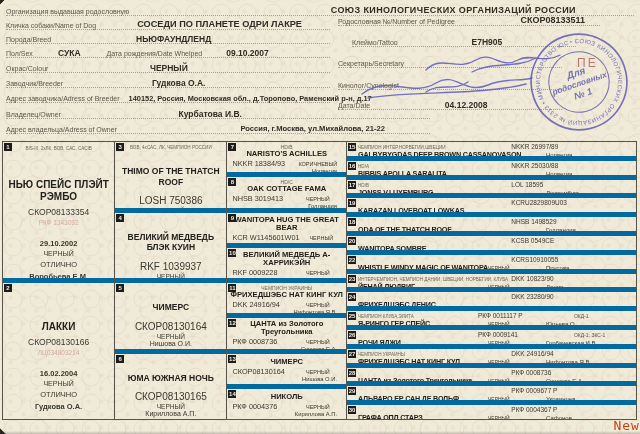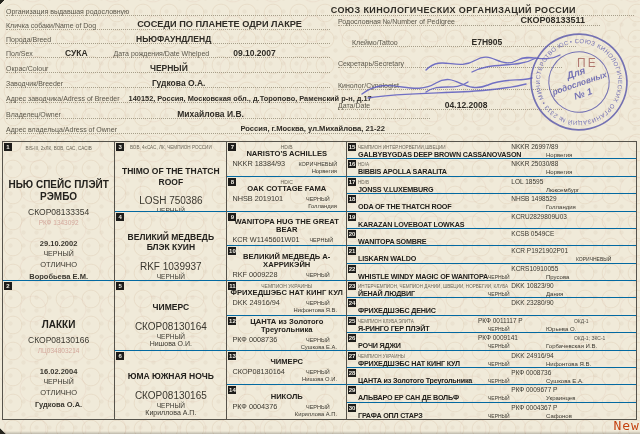--- a/index.html
+++ b/index.html
@@ -34,38 +34,38 @@
   .r5{left:6px;top:59px;width:324px;}
   .r6{left:6px;top:74px;width:324px;}
   .r7{left:6px;top:89px;width:324px;} .r7 .hval{font-size:7.4px;margin-left:9px;}
   .r8{left:6px;top:105px;width:424px;}
   .r9{left:6px;top:120px;width:424px;} .r9 .hval{font-size:7.6px;margin-left:34px;}
   .rr1{left:338px;top:12px;width:262px;} .rr1 .hval{font-size:9px;}
   .rr2{left:352px;top:33px;width:224px;}
   .rr3{left:338px;top:54px;width:224px;}
   .rr4{left:338px;top:76px;width:224px;}
   .rr5{left:338px;top:96px;width:224px;}
-  .ml18{margin-left:32px;} .ml26{margin-left:26px;} .ml24{margin-left:24px;}
+  .ml18{margin-left:25px;} .ml26{margin-left:26px;} .ml24{margin-left:24px;}
 
   
   .stamp{position:absolute;left:527px;top:30px;width:104px;height:104px;opacity:.82;
          transform:rotate(-13deg);}
   .sig{position:absolute;opacity:.85;}
   .sig1{left:420px;top:48px;width:150px;height:32px;}
   .sig2{left:356px;top:68px;width:182px;height:38px;}
   .bg-frag{position:absolute;left:577px;top:56px;font-size:12px;color:#7f1d1d;
            letter-spacing:2px;opacity:.55;}
 
   
   .ptable{position:absolute;left:2px;top:141px;width:635px;height:279px;display:flex;
           border:1px solid #56534b;box-sizing:border-box;}
   .pcol{display:flex;flex-direction:column;border-right:1px solid #56534b;box-sizing:border-box;}
   .pcol:last-child{border-right:none;flex:1;}
   .g1{width:122px;} .g2{width:122px;} .g3{width:130px;}
-  .pcell{position:relative;flex:1;border-bottom:1px solid #0369a1;box-sizing:border-box;
+  .pcell{position:relative;flex:1;border-bottom:5px solid #0369a1;box-sizing:border-box;
          display:flex;flex-direction:column;overflow:hidden;}
   .pcol .pcell:last-child{border-bottom:none;}
   .numbox{position:absolute;top:1px;left:1px;width:8px;height:8px;background:#1d1c1a;
           color:#f5f2e8;font-size:6px;line-height:8px;text-align:center;font-weight:bold;}
 
   .g1 .pcell,.g2 .pcell{align-items:center;text-align:center;}
   .g1 .titles{margin-top:4px;font-size:4.6px;color:#6b6659;height:6px;}
   .g1 .name{margin-top:28px;font-weight:bold;font-size:10px;line-height:1.2;color:#23211d;max-width:112px;}
   .g1 .reg{margin-top:4px;font-size:8.5px;text-align:right;}
   .g1 .reg2{margin-top:2px;font-size:6.5px;color:#d3a89c;}
@@ -149,21 +149,21 @@
       <span class="sp14"></span>
     </div>
     <div class="hrow r7">
       <span>Адрес заводчика/Adress of Breeder</span>
       <span class="hval">140152, Россия, Московская обл., д.Торопово, Раменский р-н, д.17</span>
       <span class="sp"></span>
     </div>
     <div class="hrow r8">
       <span>Владелец/Owner</span>
       <span class="sp"></span>
-      <span class="hval">Михайлова И.В.</span>
+      <span class="hval">Курбатова И.В.</span>
       <span class="sp16"></span>
     </div>
     <div class="hrow r9">
       <span>Адрес владельца/Adress of Owner</span>
       <span class="sp"></span>
       <span class="hval">Россия, г.Москва, ул.Михайлова, 21-22</span>
       <span class="w45"></span>
     </div>
 
     <div class="hrow rr1">
@@ -297,21 +297,21 @@
             <span class="reg">NKKR 18384/93</span>
             <span class="color">КОРИЧНЕВЫЙ</span>
           </div>
           <span class="owner">Норвегия</span>
         </div>
         <div class="pcell">
           <span class="numbox">8</span>
           <span class="titles">HD/C</span>
           <span class="name">OAK COTTAGE FAMA</span>
           <div class="row">
-            <span class="reg">NHSB 2019101</span>
+            <span class="reg">NHSB 3019413</span>
             <span class="color">ЧЕРНЫЙ</span>
           </div>
           <span class="owner">Голландия</span>
         </div>
         <div class="pcell">
           <span class="numbox">9</span>
           <span class="titles"></span>
           <span class="name">WANITOPA HUG THE GREAT BEAR</span>
           <div class="row">
             <span class="reg">KCR W1145601W01</span>
@@ -396,59 +396,48 @@
           <div class="l1">
             <span class="titles">HD/B</span>
             <span class="reg">LOL 18595</span>
           </div>
           <div class="l2">
             <span class="name">JONSS V.LUXEMBURG</span>
             <span class="owner">Люксембург</span>
           </div>
         </div>
         <div class="pcell">
+          <span class="numbox">19</span>
+          <div class="l1">
+            <span class="titles"></span>
+            <span class="reg">KCRU2829809U03</span>
+          </div>
+          <div class="l2">
+            <span class="name">KARAZAN LOVEBOAT LOWKAS</span>
+          </div>
+        </div>
+        <div class="pcell">
           <span class="numbox">18</span>
           <div class="l1">
             <span class="titles"></span>
             <span class="reg">NHSB 1498529</span>
           </div>
           <div class="l2">
             <span class="name">ODA OF THE THATCH ROOF</span>
             <span class="owner">Голландия</span>
           </div>
         </div>
         <div class="pcell">
-          <span class="numbox">19</span>
-          <div class="l1">
-            <span class="titles"></span>
-            <span class="reg">KCRU2829809U03</span>
-          </div>
-          <div class="l2">
-            <span class="name">KARAZAN LOVEBOAT LOWKAS</span>
-          </div>
-        </div>
-        <div class="pcell">
           <span class="numbox">20</span>
           <div class="l1">
             <span class="titles"></span>
             <span class="reg">KCSB 0549CE</span>
           </div>
           <div class="l2">
             <span class="name">WANITOPA SOMBRE</span>
-          </div>
-        </div>
-        <div class="pcell">
-          <span class="numbox">21</span>
-          <div class="l1">
-            <span class="titles"></span>
-            <span class="reg">KCR P1921902P01</span>
-          </div>
-          <div class="l2">
-            <span class="name">LISKARN WALDO</span>
-            <span class="color">КОРИЧНЕВЫЙ</span>
           </div>
         </div>
         <div class="pcell">
           <span class="numbox">22</span>
           <div class="l1">
             <span class="titles"></span>
             <span class="reg">KCRS10910055</span>
           </div>
           <div class="l2">
             <span class="name">WHISTLE WINDY MAGIC OF WANITOPA</span>
@@ -479,21 +468,21 @@
           </div>
         </div>
         <div class="pcell">
           <span class="numbox">25</span>
           <div class="l1">
             <span class="titles">ЧЕМПИОН КЛУБА,ЭЛИТА</span>
             <span class="reg">РКФ 0011117 Р</span>
             <span class="extra">ОКД-1</span>
           </div>
           <div class="l2">
-            <span class="name">Я-РИНГО ГЕР ПЛЭЙТ</span>
+            <span class="name">Я-РИНГО ГЕР СПЕЙС</span>
             <span class="color">ЧЕРНЫЙ</span>
             <span class="owner">Юрьева О.</span>
           </div>
         </div>
         <div class="pcell">
           <span class="numbox">26</span>
           <div class="l1">
             <span class="titles"></span>
             <span class="reg">РКФ 0009141</span>
             <span class="extra">ОКД-1; ЗКС-1</span>

